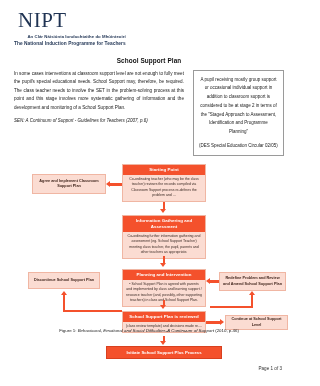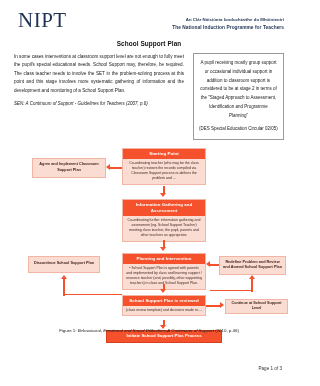--- a/index.html
+++ b/index.html
@@ -6,21 +6,21 @@
   body {
     width: 298px; height: 386px;
     background: #ffffff;
     font-family: "Liberation Sans", sans-serif;
     overflow: hidden;
     position: relative;
   }
   .page { position: relative; width: 298px; height: 386px; padding: 8px 14px; }
 
   
-  .header { display: flex; align-items: flex-end; justify-content: space-between; }
+  .header { display: flex; align-items: flex-start; justify-content: space-between; flex-direction: column; }
   .logo {
     font-family: "Liberation Serif", serif;
     font-size: 21px; letter-spacing: 0.5px;
     color: #1f3353; font-weight: 400; line-height: 1;
     padding-left: 4px; padding-top: 2px;
   }
   .org { text-align: right; padding-top: 3px; }
   .org-ga {
     font-size: 4.3px; color: #1f3353; font-weight: 700;
     letter-spacing: 0.05px; line-height: 1.5;

